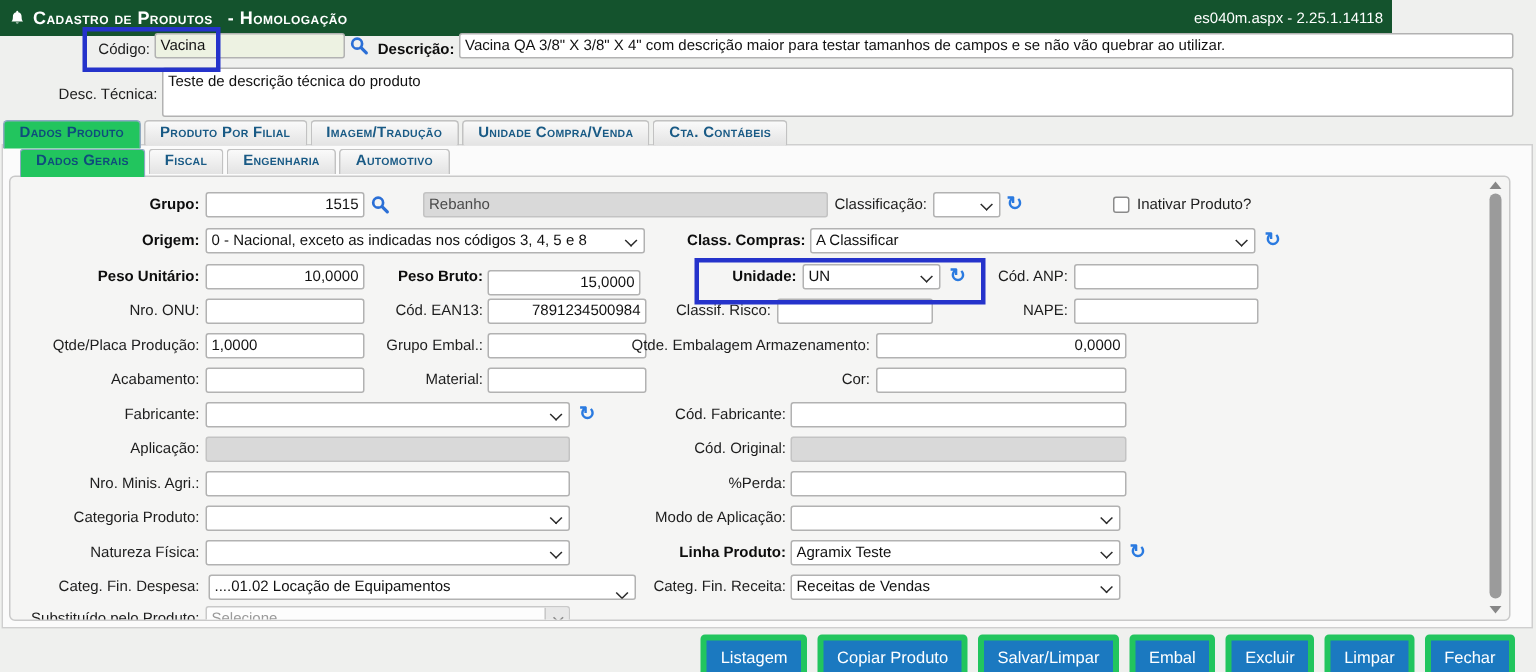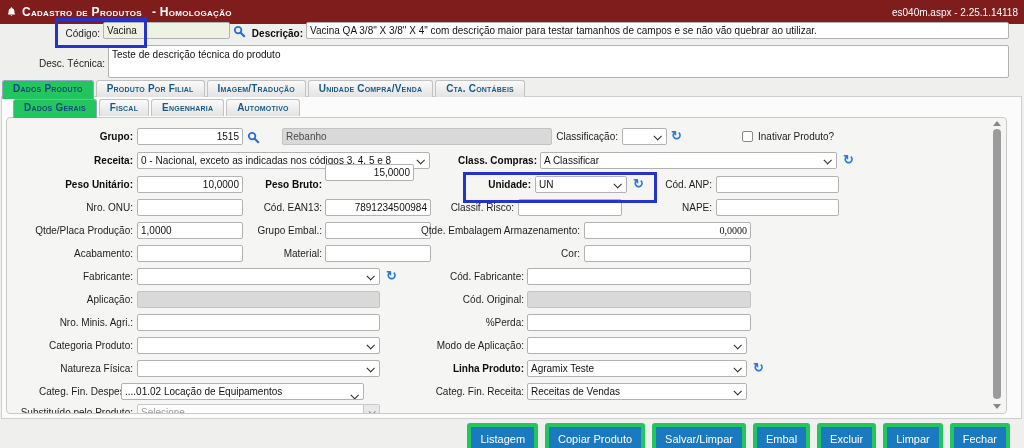--- a/index.html
+++ b/index.html
@@ -1,18 +1,18 @@
 <!DOCTYPE html>
 <html><head>
 <meta charset="utf-8">
 <style>
   html,body{margin:0;padding:0;}
   body{width:1024px;height:448px;background:#eff0ee;font-family:"Liberation Sans",sans-serif;position:relative;overflow:hidden;}
   
-  .hdr{position:absolute;left:0;top:0;width:1024px;height:18px;background:#7f1d1d;display:flex;align-items:center;padding:12px 6px;box-sizing:border-box;color:#fff;}
+  .hdr{position:absolute;left:0;top:0;width:928px;height:18px;background:#14532d;display:flex;align-items:center;padding:12px 6px;box-sizing:border-box;color:#fff;}
   .hdr .ttl{font-size:12px;font-weight:bold;font-variant:small-caps;letter-spacing:.3px;margin-left:5px;}
   .hdr .sub{font-size:12px;font-weight:bold;font-variant:small-caps;letter-spacing:.3px;margin-left:10px;}
   .hdr .ver{margin-left:auto;font-size:10px;}
   
   .lbl{position:absolute;font-size:10px;color:#1d1d1d;white-space:nowrap;line-height:17px;}
   .b{font-weight:bold;color:#0d0d0d;}
   
   .inp{position:absolute;box-sizing:border-box;height:17px;background:#fff;border:1px solid #b2b2b2;border-radius:2px;font-size:10px;line-height:15px;padding:0 3px;color:#111;overflow:hidden;white-space:nowrap;}
   .tr{text-align:right;}
   .ro{background:#d9d9d9;border-color:#c3c3c3;color:#4a4a4a;}
@@ -105,34 +105,34 @@
   </span>
   <div class="inp ro" style="left:275px;top:10px;width:270px;">Rebanho</div>
   <div class="lbl" style="right:388px;top:10px;">Classificação:</div>
   <div class="inp sel" style="left:615px;top:10px;width:45px;">
       <span class="txt"></span>
     </div>
   <span class="refresh" style="left:664px;top:10px;">↻</span>
   <div class="cb" style="left:735px;top:13px;"></div>
   <div class="lbl" style="left:751px;top:10px;">Inativar Produto?</div>
 
-  <div class="lbl b" style="right:873px;top:34px;">Receita:</div>
+  <div class="lbl b" style="right:873px;top:34px;">Origem:</div>
   <div class="inp sel" style="left:130px;top:34px;width:293px;">
       <span class="txt">0 - Nacional, exceto as indicadas nos códigos 3, 4, 5 e 8</span>
     </div>
   <div class="lbl b" style="right:469px;top:34px;">Class. Compras:</div>
   <div class="inp sel" style="left:533px;top:34px;width:297px;">
       <span class="txt">A Classificar</span>
     </div>
   <span class="refresh" style="left:836px;top:34px;">↻</span>
 
   <div class="lbl b" style="right:873px;top:58px;">Peso Unitário:</div>
   <div class="inp tr" style="left:130px;top:58px;width:106px;">10,0000</div>
   <div class="lbl b" style="right:684px;top:58px;">Peso Bruto:</div>
-  <div class="inp tr" style="left:318px;top:46px;width:89px;">15,0000</div>
+  <div class="inp tr" style="left:318px;top:62px;width:102px;">15,0000</div>
   <div class="lbl b" style="right:475px;top:58px;">Unidade:</div>
   <div class="inp sel" style="left:528px;top:58px;width:92px;">
       <span class="txt">UN</span>
     </div>
   <span class="refresh" style="left:626px;top:58px;">↻</span>
   <div class="lbl" style="right:294px;top:58px;">Cód. ANP:</div>
   <div class="inp" style="left:709px;top:58px;width:123px;"></div>
 
   <div class="lbl" style="right:873px;top:81px;">Nro. ONU:</div>
   <div class="inp" style="left:130px;top:81px;width:106px;"></div>
@@ -141,21 +141,21 @@
   <div class="lbl" style="right:492px;top:81px;">Classif. Risco:</div>
   <div class="inp" style="left:511px;top:81px;width:104px;"></div>
   <div class="lbl" style="right:294px;top:81px;">NAPE:</div>
   <div class="inp" style="left:709px;top:81px;width:123px;"></div>
 
   <div class="lbl" style="right:873px;top:104px;">Qtde/Placa Produção:</div>
   <div class="inp" style="left:130px;top:104px;width:106px;">1,0000</div>
   <div class="lbl" style="right:684px;top:104px;">Grupo Embal.:</div>
   <div class="inp" style="left:318px;top:104px;width:106px;"></div>
   <div class="lbl" style="right:426px;top:104px;">Qtde. Embalagem Armazenamento:</div>
-  <div class="inp tr" style="left:577px;top:104px;width:167px;font-family:Liberation Serif, serif;">0,0000</div>
+  <div class="inp tr" style="left:577px;top:104px;width:167px;">0,0000</div>
 
   <div class="lbl" style="right:873px;top:127px;">Acabamento:</div>
   <div class="inp" style="left:130px;top:127px;width:106px;"></div>
   <div class="lbl" style="right:684px;top:127px;">Material:</div>
   <div class="inp" style="left:318px;top:127px;width:106px;"></div>
   <div class="lbl" style="right:426px;top:127px;">Cor:</div>
   <div class="inp" style="left:577px;top:127px;width:167px;"></div>
 
   <div class="lbl" style="right:873px;top:150px;">Fabricante:</div>
   <div class="inp sel" style="left:130px;top:150px;width:243px;">
@@ -188,21 +188,21 @@
   <div class="inp sel" style="left:130px;top:242px;width:243px;">
       <span class="txt"></span>
     </div>
   <div class="lbl b" style="right:482px;top:242px;">Linha Produto:</div>
   <div class="inp sel" style="left:520px;top:242px;width:220px;">
       <span class="txt">Agramix Teste</span>
     </div>
   <span class="refresh" style="left:746px;top:242px;">↻</span>
 
   <div class="lbl" style="right:873px;top:265px;">Categ. Fin. Despesa:</div>
-  <div class="inp sel" style="left:114px;top:265px;width:243px;align-items:flex-end;">
+  <div class="inp sel" style="left:132px;top:265px;width:285px;align-items:flex-end;">
       <span class="txt">....01.02 Locação de Equipamentos</span>
     </div>
   <div class="lbl" style="right:482px;top:265px;">Categ. Fin. Receita:</div>
   <div class="inp sel" style="left:520px;top:265px;width:220px;">
       <span class="txt">Receitas de Vendas</span>
     </div>
 
   <div class="lbl" style="right:873px;top:286px;">Substituído pelo Produto:</div>
   <div class="inp sel dis" style="left:130px;top:286px;width:243px;">
     <span class="txt">Selecione...</span>

